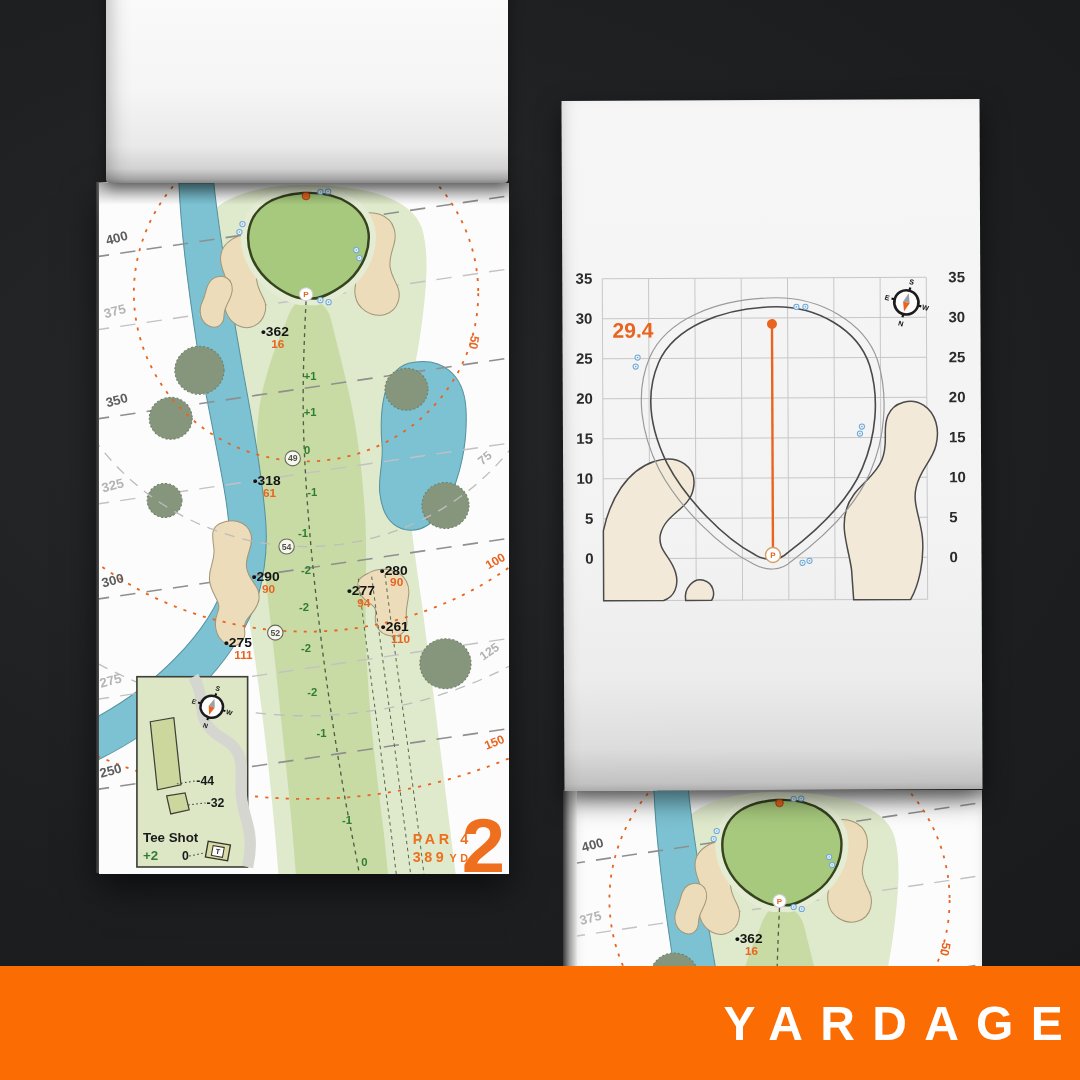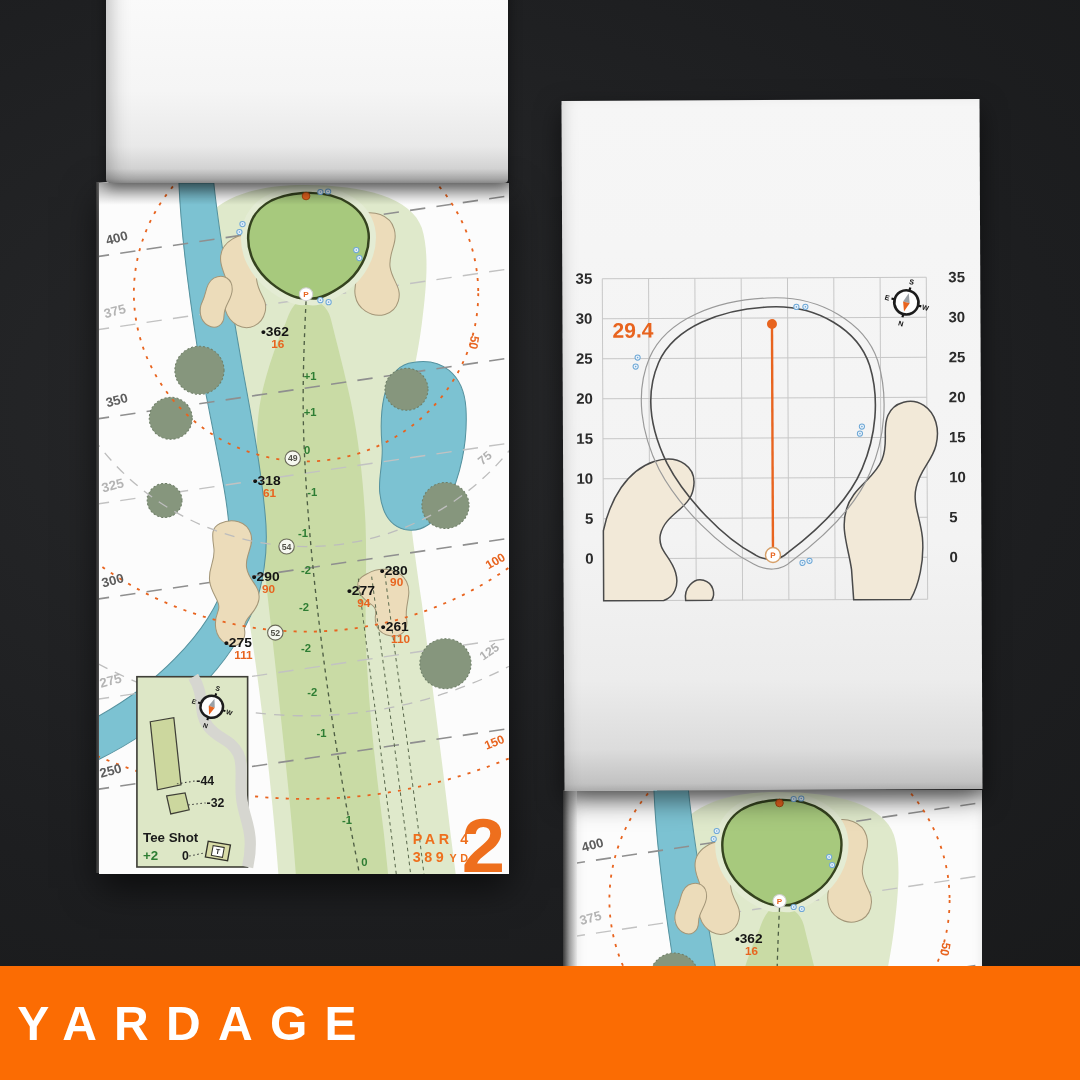--- a/index.html
+++ b/index.html
@@ -25,21 +25,21 @@
     background:linear-gradient(180deg,#f6f6f6 0%,#f3f3f3 64%,#ececec 84%,#dcdcdc 94%,#c2c2c2 99%,#b0b0b0 100%);
     transform:rotate(-0.25deg);
     box-shadow:inset 10px 0 18px -12px rgba(0,0,0,.25), 0 10px 26px rgba(0,0,0,.55);}
   .spineR{position:absolute;left:2px;top:694px;width:14px;height:178px;z-index:1;
     background:linear-gradient(90deg,#3a3a3a 0%,#9a9a9a 45%,#e8e8e8 100%);}
   .pageRBottom{position:absolute;left:16px;top:694px;width:405px;height:178px;z-index:2;background:#fcfcfc;
     box-shadow:inset 0 14px 18px -10px rgba(0,0,0,.4);}
   .pageRBottom svg, .mapPageL svg, .pageRTop svg{position:absolute;left:0;top:0;}
   
   .banner{position:absolute;left:0;top:966px;width:1080px;height:114px;z-index:20;
-    display:flex;align-items:center;justify-content:flex-start;}
+    display:flex;align-items:center;justify-content:flex-end;}
   .banner span{color:#ffffff;font-weight:bold;font-size:48px;letter-spacing:.36em;padding-left:.36em;}
   
   text{font-family:"Liberation Sans",sans-serif;}
   .teeLab{font-weight:bold;font-size:13px;}
   .teeDark{fill:#5d5d5d}.teeLight{fill:#b4b4b4}
   .carry{font-weight:bold;font-size:13.5px;fill:#141414;}
   .dist{font-weight:bold;font-size:11.5px;fill:#e8641f;}
   .elev{font-weight:bold;font-size:11px;fill:#2e7d33;text-anchor:middle;}
   .arcO{font-weight:bold;font-size:12px;fill:#e8641f;}
   .arcG{font-weight:bold;font-size:12px;fill:#b1b1b1;}

